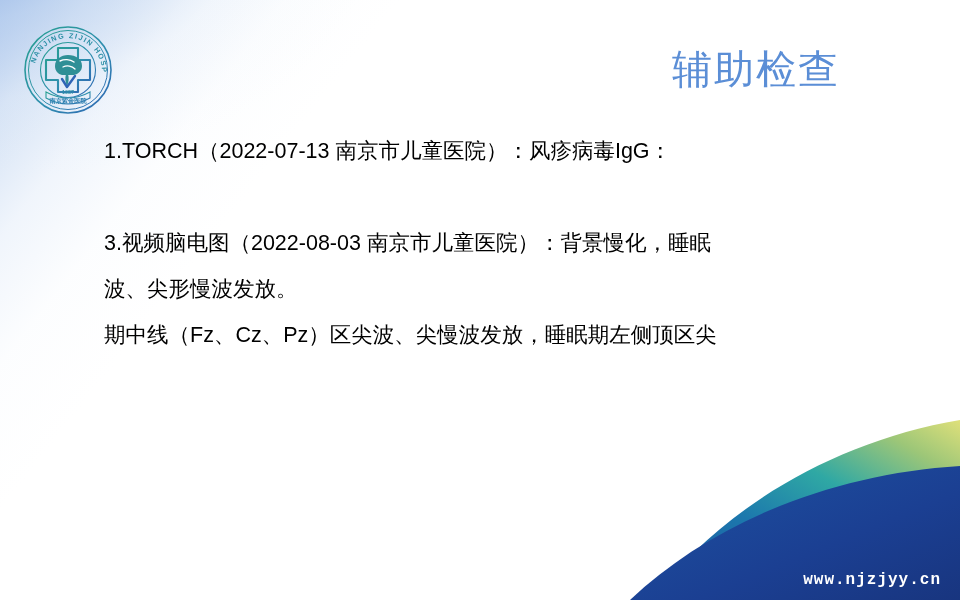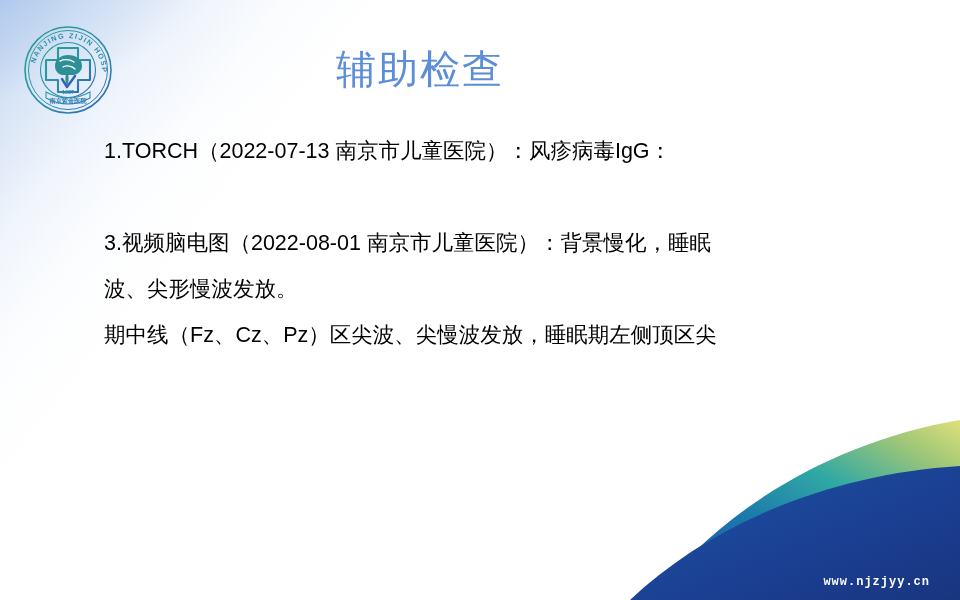--- a/index.html
+++ b/index.html
@@ -56,21 +56,21 @@
     height: 92px;
   }
   .logo svg { display: block; }
 
   
   .title {
     position: absolute;
     left: 0;
     top: 44px;
     width: 840px;
-    text-align: center;
+    text-align: right;
     font-size: 40px;
     line-height: 1.25;
     font-weight: 400;
     color: #5b8ed6;
     letter-spacing: 2px;
   }
 
   
   .body-text {
     position: absolute;
@@ -95,24 +95,24 @@
     bottom: 0;
     width: 330px;
     height: 180px;
     overflow: hidden;
     pointer-events: none;
   }
   .decor svg { display: block; }
 
   .footer-url {
     position: absolute;
-    right: 30px;
+    right: 19px;
     bottom: 11px;
     font-family: "Liberation Mono", "DejaVu Sans Mono", monospace;
-    font-size: 12px;
+    font-size: 16px;
     letter-spacing: 1px;
     color: #ffffff;
     font-weight: bold;
   }
 </style>
 </head>
 <body>
 
 <div class="slide">
 
@@ -157,21 +157,21 @@
   <div class="title">辅助检查</div>
 
   <div class="body-text">
 
     <div>
       <div class="para">1.TORCH（2022-07-13 南京市儿童医院）：风疹病毒IgG：</div>
     </div>
 
 
     <div>
-      <div class="para spacer-before">3.视频脑电图（2022-08-01 南京市儿童医院）：背景慢化，睡眠</div>
+      <div class="para spacer-before">3.视频脑电图（2022-08-03 南京市儿童医院）：背景慢化，睡眠</div>
       <div class="para">波、尖形慢波发放。</div>
       <div class="para">期中线（Fz、Cz、Pz）区尖波、尖慢波发放，睡眠期左侧顶区尖</div>
     </div>
 
   </div>
 
   <div class="decor">
     <svg width="330" height="180" viewBox="0 0 330 180" xmlns="http://www.w3.org/2000/svg" aria-hidden="true">
       <defs>
         <linearGradient id="ribbon" x1="0" y1="1" x2="1" y2="0">

